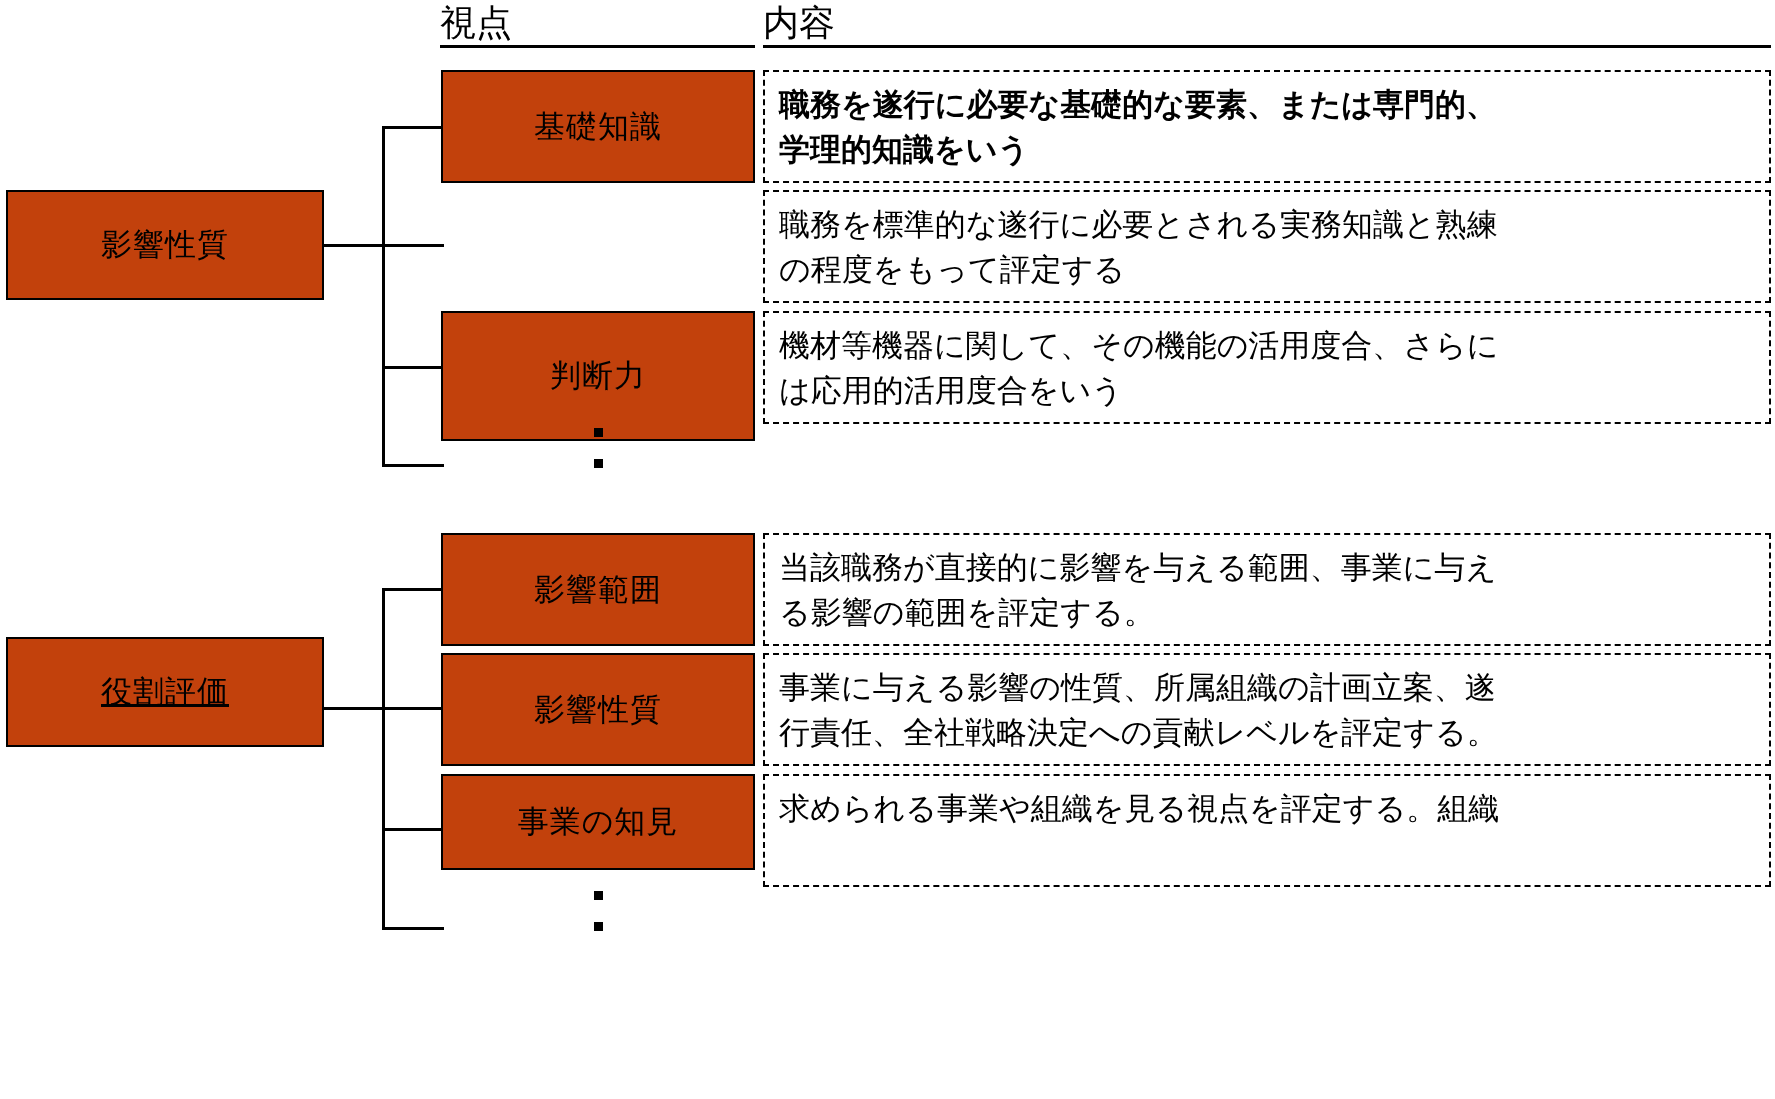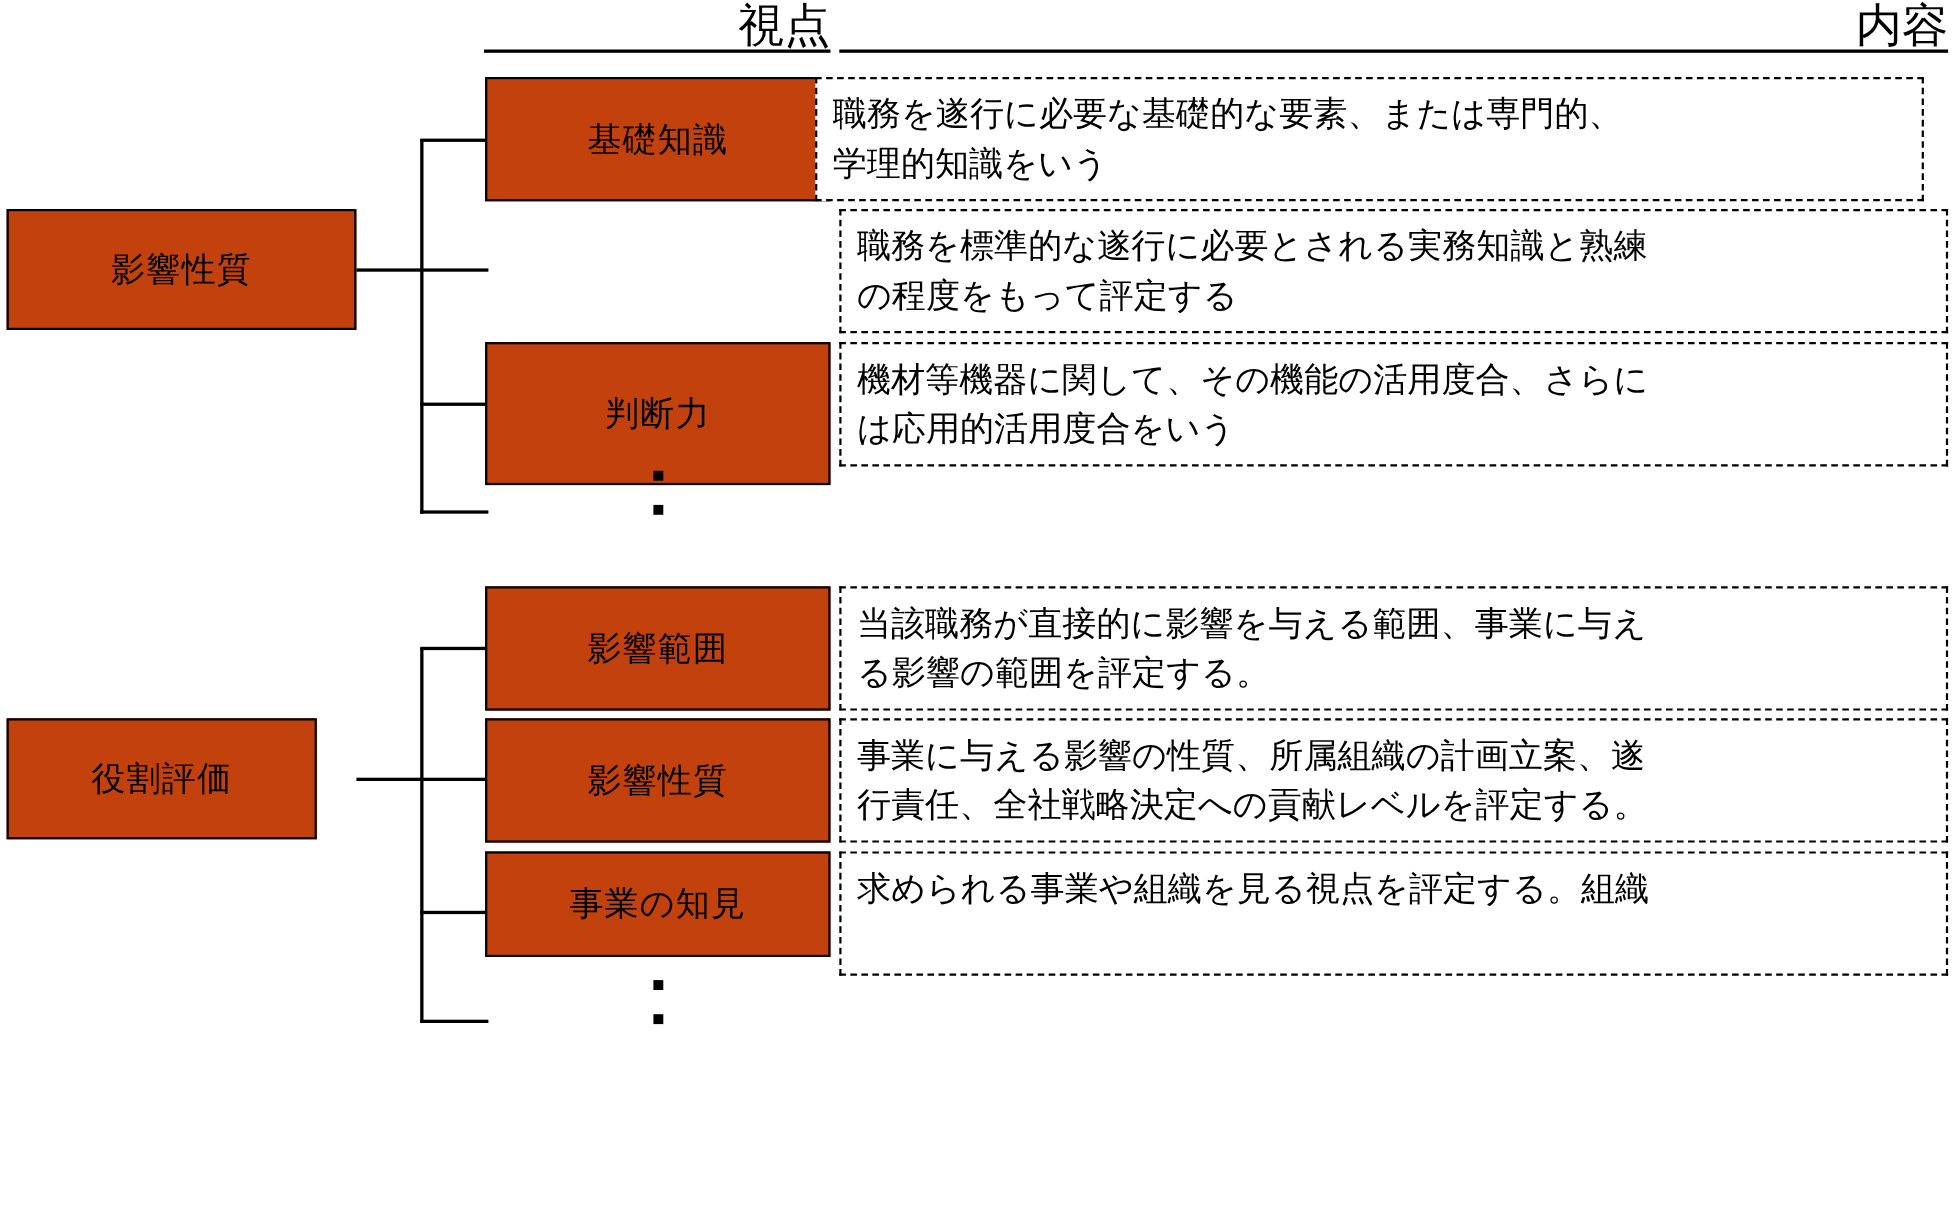--- a/index.html
+++ b/index.html
@@ -6,22 +6,22 @@
   body{
     width:1775px;height:1099px;position:relative;overflow:hidden;
     font-family:"DejaVu Sans","Liberation Sans",sans-serif;
     color:#000000;
   }
   .canvas{position:absolute;inset:0;}
   .abs{position:absolute;box-sizing:border-box;}
 
   
   .col-head{
-    text-align:right;
-    font-size:42px;
+    text-align:left;
+    font-size:36px;
     line-height:34px;
     color:#000;
   }
   .head-rule{background:#000;height:3px;}
 
   
   .box{
     border:2.5px solid #000;
     background:#c2410c;
     display:flex;align-items:center;justify-content:center;
@@ -74,34 +74,34 @@
   <div class="abs hline" style="left:382px;top:464px;width:62px;"></div>
 
   <div class="abs box" style="left:441px;top:70px;width:314px;height:113px;">基礎知識</div>
   <div class="abs box" style="left:441px;top:311px;width:314px;height:130px;">判断力</div>
 
   <div class="abs vdots" style="left:593px;top:428px;width:10px;height:40px;">
     <span></span>
     <span></span>
   </div>
 
-  <div class="abs desc" style="left:741px;top:70px;width:1008px;height:113px;">
+  <div class="abs desc" style="left:763px;top:70px;width:1008px;height:113px;font-weight:bold;">
     <span class="ln">職務を遂行に必要な基礎的な要素、または専門的、</span>
     <span class="ln">学理的知識をいう</span>
   </div>
   <div class="abs desc" style="left:763px;top:190px;width:1008px;height:113px;">
     <span class="ln">職務を標準的な遂行に必要とされる実務知識と熟練</span>
     <span class="ln">の程度をもって評定する</span>
   </div>
   <div class="abs desc" style="left:763px;top:311px;width:1008px;height:113px;">
     <span class="ln">機材等機器に関して、その機能の活用度合、さらに</span>
     <span class="ln">は応用的活用度合をいう</span>
   </div>
 
-  <div class="abs box root-box" style="left:6px;top:653px;width:282px;height:110px;">役割評価</div>
+  <div class="abs box root-box" style="left:6px;top:637px;width:318px;height:110px;text-decoration:underline;">役割評価</div>
 
   <div class="abs hline" style="left:324px;top:707px;width:60px;"></div>
 
   <div class="abs vline" style="left:382px;top:589px;height:341px;"></div>
 
   <div class="abs hline" style="left:382px;top:588px;width:62px;"></div>
   <div class="abs hline" style="left:382px;top:707px;width:62px;"></div>
   <div class="abs hline" style="left:382px;top:828px;width:62px;"></div>
   <div class="abs hline" style="left:382px;top:927px;width:62px;"></div>
 

